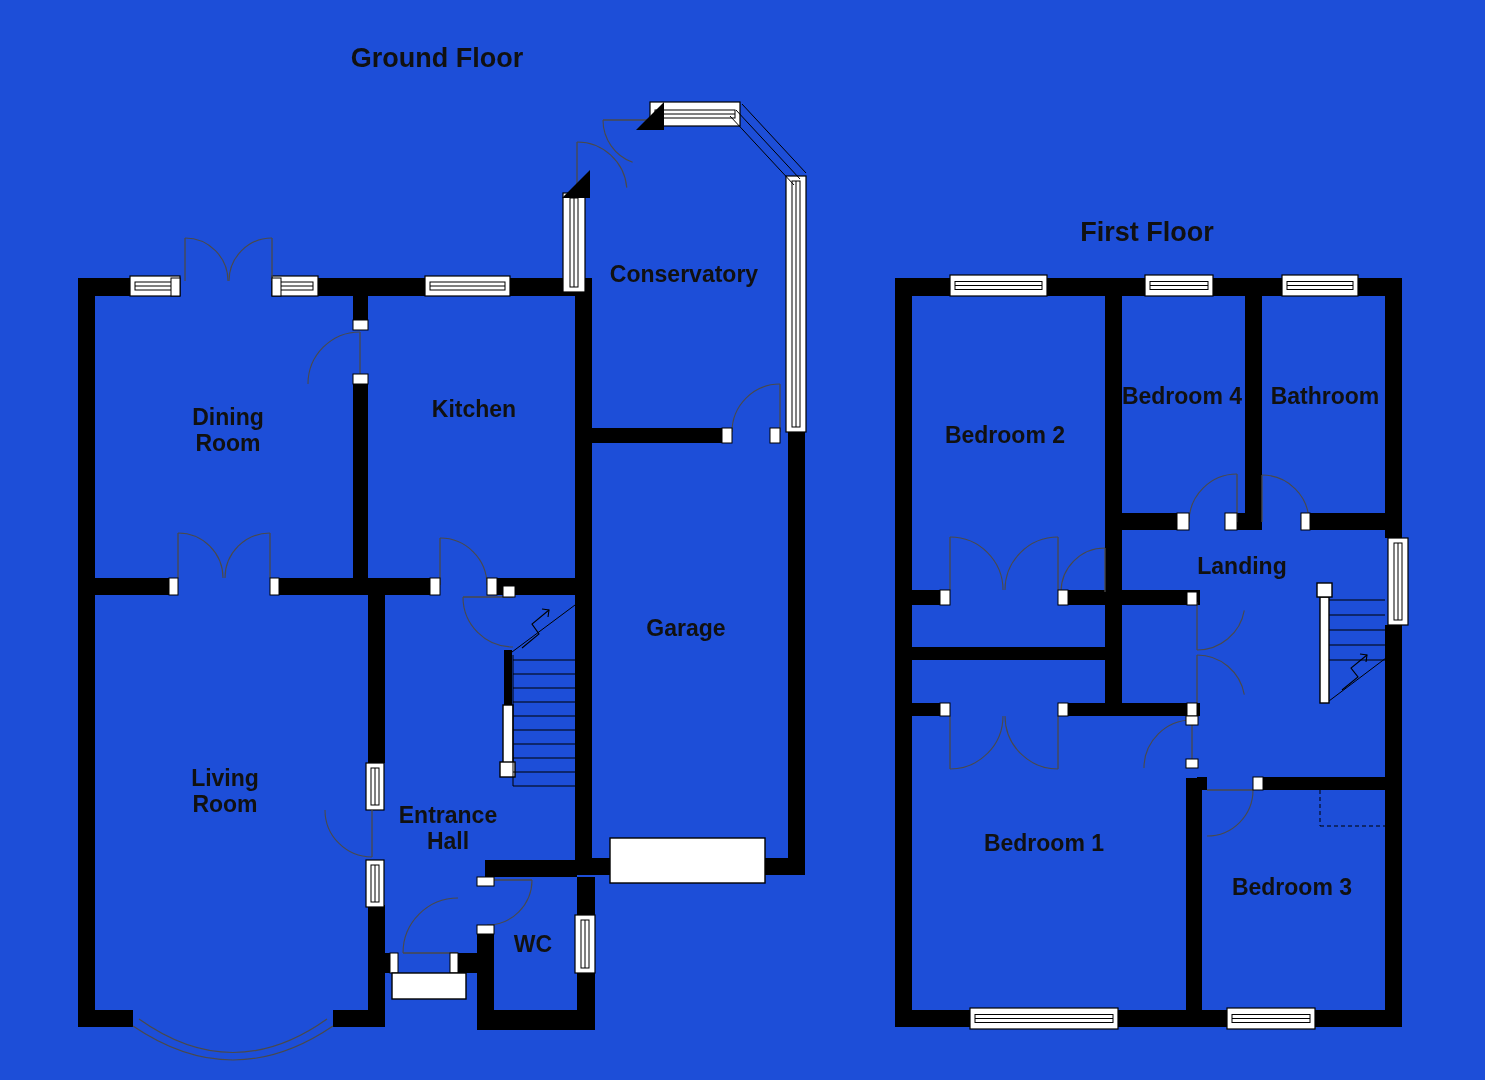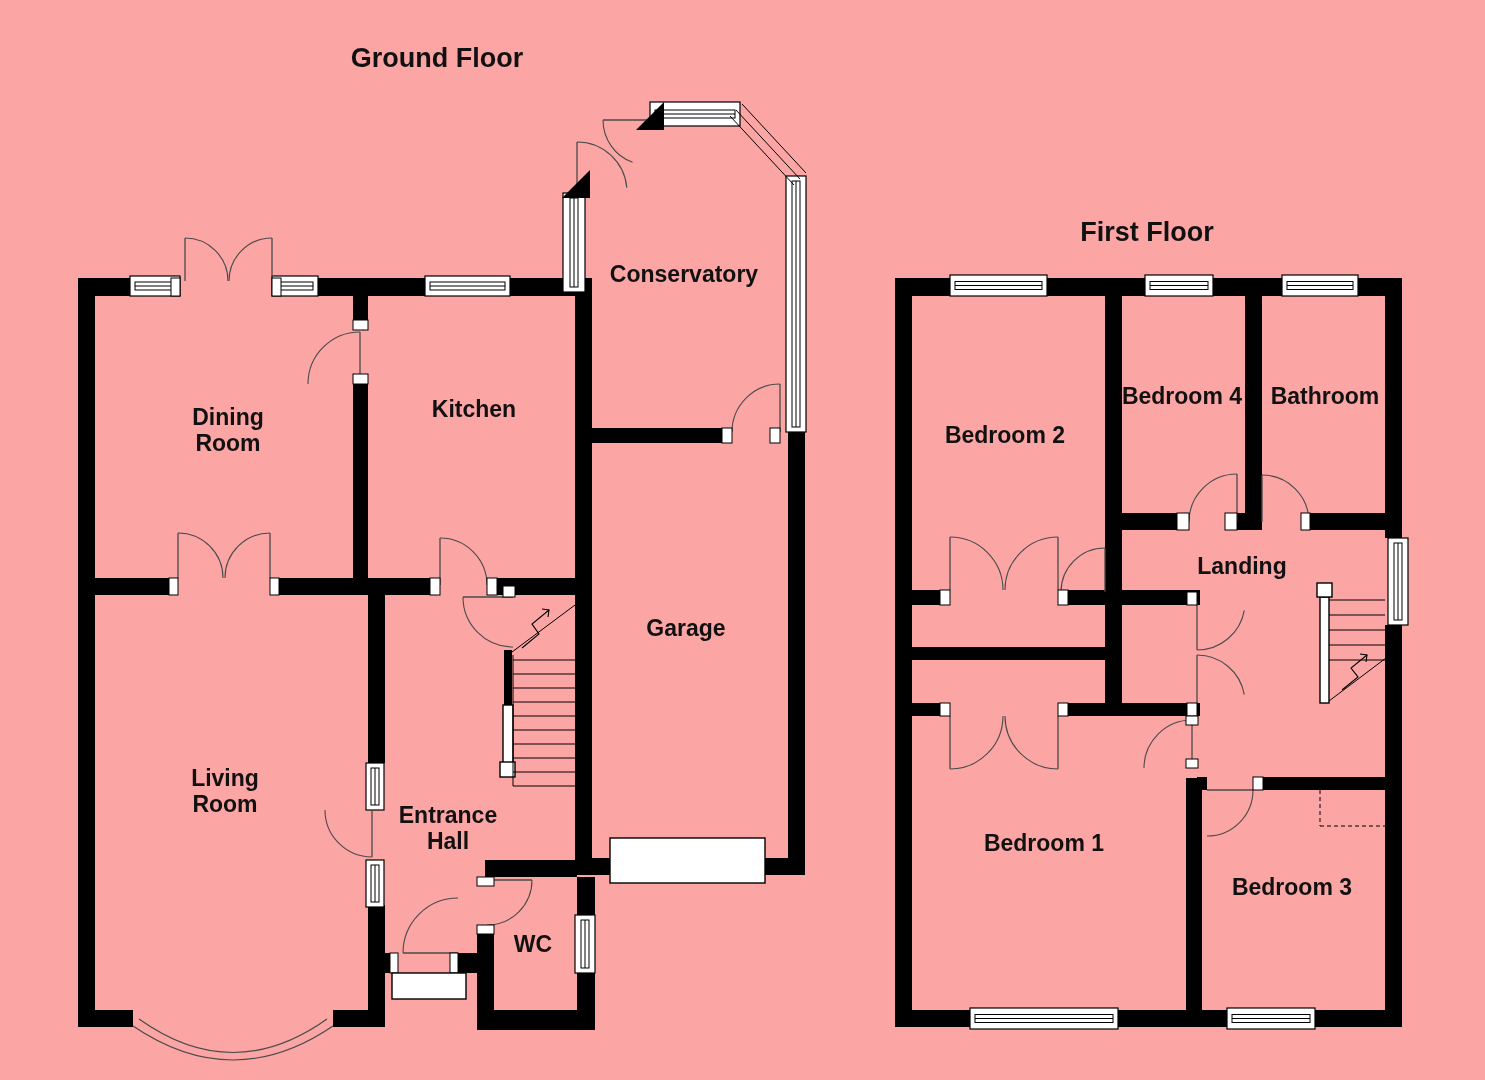--- a/index.html
+++ b/index.html
@@ -1,16 +1,16 @@
 <!DOCTYPE html>
 <html><head>
 <meta charset="utf-8">
 <style>
   html,body{margin:0;padding:0;background:#ffffff;}
-  .page{position:relative;width:1485px;height:1080px;background:#fca5a5;overflow:hidden;
+  .page{position:relative;width:1485px;height:1080px;background:#1d4ed8;overflow:hidden;
         font-family:"Liberation Sans", sans-serif;}
   svg{display:block;}
 </style>
 </head>
 <body>
 
 <div class="page">
   <svg id="plan" width="1485" height="1080" viewBox="0 0 1485 1080">
       <rect x="78" y="278" width="17" height="749" fill="#000000"></rect>
       <rect x="78" y="278" width="52" height="18" fill="#000000"></rect>

